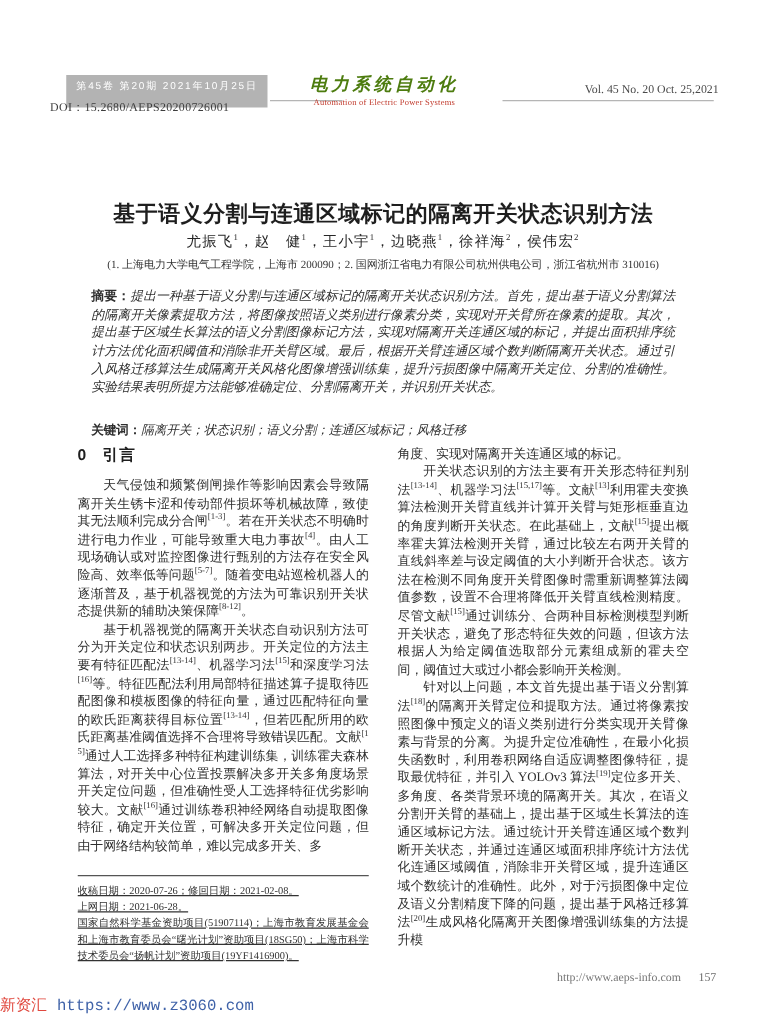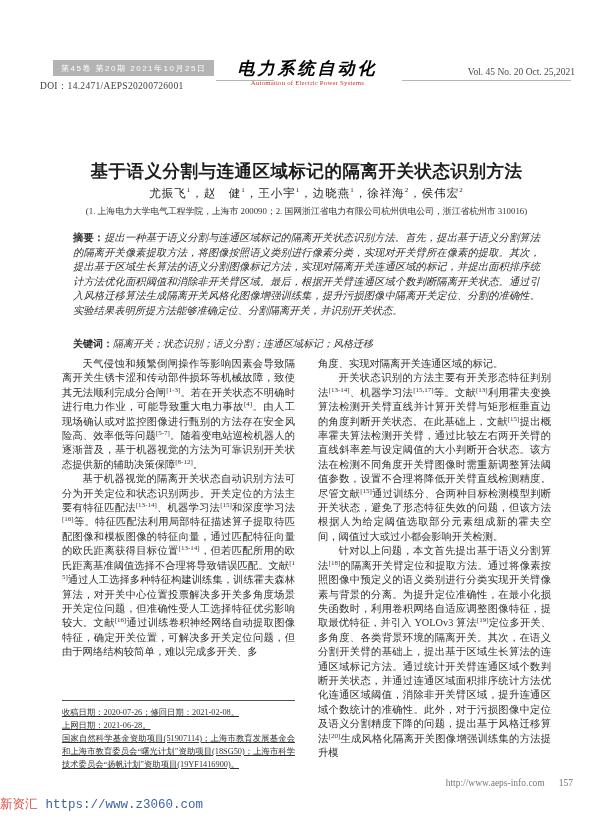--- a/index.html
+++ b/index.html
@@ -2,25 +2,25 @@
 <html><head>
 <meta charset="utf-8">
 <style>
   html,body{margin:0;padding:0;background:#e8e8e8;}
   .page{position:relative;width:613px;height:825px;background:#ffffff;margin:0 auto;
         font-family:"Liberation Serif","DejaVu Serif",serif;color:#2f2f2f;overflow:hidden;}
   
   .header{position:absolute;top:60px;left:40px;right:38px;height:48px;}
   .badge{position:absolute;left:13px;top:0;background:#b3b3b3;color:#ffffff;
          font-family:"Liberation Sans","DejaVu Sans",sans-serif;font-size:8px;
-         padding:3px 8px 2px 8px;letter-spacing:1.5px;}
+         padding:3px 8px 12px 8px;letter-spacing:1.5px;}
   .doi{position:absolute;left:0;top:20px;font-size:9.5px;color:#3d3d3d;letter-spacing:.3px;}
   .logo{position:absolute;left:0;right:0;top:0;text-align:center;}
   .logo-cn{font-family:"Liberation Serif","DejaVu Serif",serif;font-weight:bold;font-style:italic;
-           font-size:17px;color:#000000;letter-spacing:3px;line-height:18px;}
+           font-size:14px;color:#4d7c0f;letter-spacing:3px;line-height:18px;}
   .logo-en{font-size:6.8px;color:#c0392b;letter-spacing:.2px;margin-top:1px;}
   .vol{position:absolute;right:0;top:7px;font-size:9.5px;color:#4a4a4a;}
   .hline{position:absolute;top:20px;border-top:1px solid #b5b5b5;height:0;}
   .hline.l{left:176px;width:58px;}
   .hline.r{left:362px;right:4px;}
   
   .title{position:absolute;top:147px;left:20px;right:20px;text-align:center;
          font-family:Liberation Serif, serif;font-weight:bold;
          font-size:17.5px;letter-spacing:.5px;color:#1e1e1e;}
   .authors{position:absolute;top:186px;left:0;right:0;text-align:center;
@@ -55,21 +55,21 @@
   .wm-brand{color:#e0483e;}
   .wm-url{color:#3f62a8;margin-left:8px;}
 </style>
 </head>
 <body>
 
 <div class="page">
 
   <div class="header">
     <span class="badge">第45卷 第20期 2021年10月25日</span>
-    <span class="doi">DOI：14.2471/AEPS20200726001</span>
+    <span class="doi">DOI：15.2680/AEPS20200726001</span>
     <span class="hline l"></span>
     <span class="hline r"></span>
     <div class="logo">
       <div class="logo-cn">电力系统自动化</div>
       <div class="logo-en">Automation of Electric Power Systems</div>
     </div>
     <span class="vol">Vol. 45 No. 20 Oct. 25,2021</span>
   </div>
 
   <h1 class="title">基于语义分割与连通区域标记的隔离开关状态识别方法</h1>
@@ -81,20 +81,21 @@
   <div class="abstract">
     <span class="lbl">摘要：</span><span>提出一种基于语义分割与连通区域标记的隔离开关状态识别方法。首先，提出基于语义分割算法的隔离开关像素提取方法，将图像按照语义类别进行像素分类，实现对开关臂所在像素的提取。其次，提出基于区域生长算法的语义分割图像标记方法，实现对隔离开关连通区域的标记，并提出面积排序统计方法优化面积阈值和消除非开关臂区域。最后，根据开关臂连通区域个数判断隔离开关状态。通过引入风格迁移算法生成隔离开关风格化图像增强训练集，提升污损图像中隔离开关定位、分割的准确性。实验结果表明所提方法能够准确定位、分割隔离开关，并识别开关状态。</span>
   </div>
 
   <div class="keywords">
     <span class="lbl">关键词：</span><span>隔离开关；状态识别；语义分割；连通区域标记；风格迁移</span>
   </div>
 
   <div class="columns">
     <div class="col col-left">
+      <h2 class="sec"><span class="num">0</span><span>引言</span></h2>
       <p class="indent rich">天气侵蚀和频繁倒闸操作等影响因素会导致隔离开关生锈卡涩和传动部件损坏等机械故障，致使其无法顺利完成分合闸<sup>[1-3]</sup>。若在开关状态不明确时进行电力作业，可能导致重大电力事故<sup>[4]</sup>。由人工现场确认或对监控图像进行甄别的方法存在安全风险高、效率低等问题<sup>[5-7]</sup>。随着变电站巡检机器人的逐渐普及，基于机器视觉的方法为可靠识别开关状态提供新的辅助决策保障<sup>[8-12]</sup>。</p>
       <p class="indent rich">基于机器视觉的隔离开关状态自动识别方法可分为开关定位和状态识别两步。开关定位的方法主要有特征匹配法<sup>[13-14]</sup>、机器学习法<sup>[15]</sup>和深度学习法<sup>[16]</sup>等。特征匹配法利用局部特征描述算子提取待匹配图像和模板图像的特征向量，通过匹配特征向量的欧氏距离获得目标位置<sup>[13-14]</sup>，但若匹配所用的欧氏距离基准阈值选择不合理将导致错误匹配。文献<sup>[15]</sup>通过人工选择多种特征构建训练集，训练霍夫森林算法，对开关中心位置投票解决多开关多角度场景开关定位问题，但准确性受人工选择特征优劣影响较大。文献<sup>[16]</sup>通过训练卷积神经网络自动提取图像特征，确定开关位置，可解决多开关定位问题，但由于网络结构较简单，难以完成多开关、多</p>
       <div class="fnote">
         <div>收稿日期：2020-07-26；修回日期：2021-02-08。</div>
         <div>上网日期：2021-06-28。</div>
         <div>国家自然科学基金资助项目(51907114)；上海市教育发展基金会和上海市教育委员会“曙光计划”资助项目(18SG50)；上海市科学技术委员会“扬帆计划”资助项目(19YF1416900)。</div>
       </div>
     </div>
     <div class="col col-right">
       <p class="rich">角度、实现对隔离开关连通区域的标记。</p>

